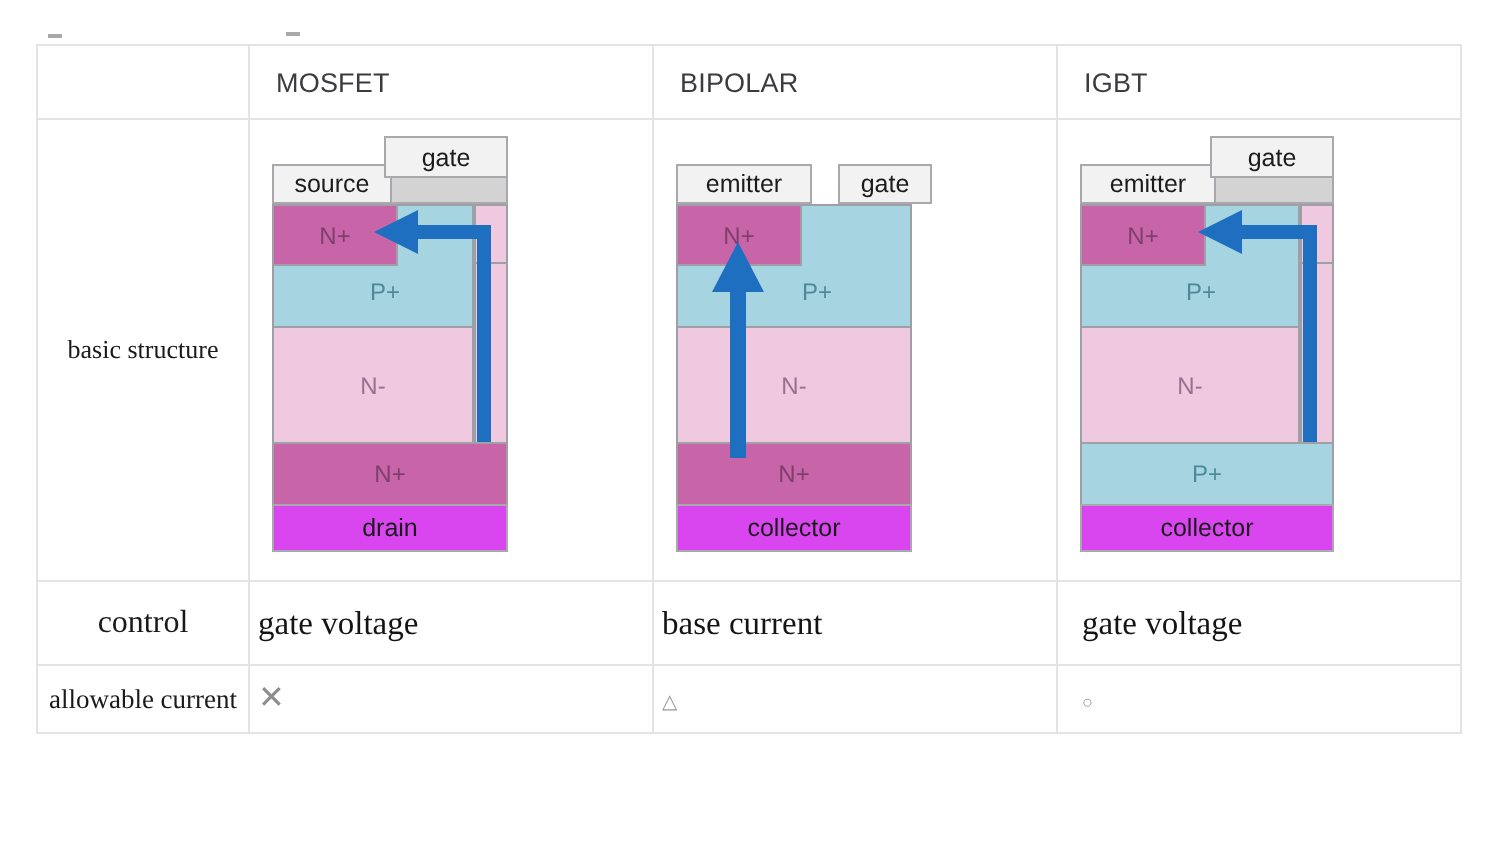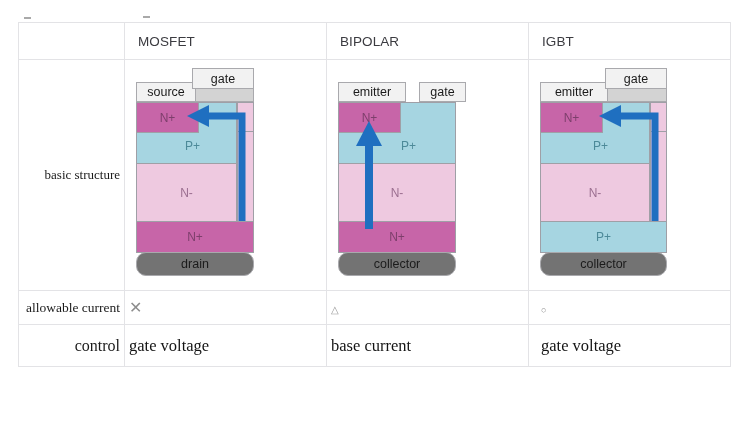--- a/index.html
+++ b/index.html
@@ -50,21 +50,21 @@
   .hdr-label {
     font-size: 13.5px;
     color: #3b3b40;
     padding-left: 9px;
     letter-spacing: .1px;
     font-family: "Liberation Sans", sans-serif;
   }
 
   
   .attr-cell {
-    text-align: right;
+    text-align: center;
     font-family: "Liberation Serif", serif;
     color: #1a1a1a;
     margin-left: 28px;
   }
   .attr-basic   { font-size: 13px; }
   .attr-control { font-size: 16px; }
   .attr-small   { font-size: 13.5px; }
   .attr-med     { font-size: 15.5px; }
 
   
@@ -127,21 +127,21 @@
     box-sizing: border-box;
     background: #f2f2f2;
     border: 1px solid #a9a9ad;
     display: flex;
     align-items: center;
     justify-content: center;
     font-family: "Liberation Sans", sans-serif;
     font-size: 12.5px;
     color: #1b1b1b;
   }
-  .terminal.white { background: #737373; border-radius: 10px; }
+  .terminal.white { background: #d946ef; }
 
   .oxide {
     position: absolute;
     box-sizing: border-box;
     background: #d3d3d3;
     border: 1px solid #a9a9ad;
   }
 
   
   .arrow-svg {
@@ -304,34 +304,34 @@
 
         <svg class="arrow-svg" style="left:0; top:0; width:202px; height:222px; z-index:7;">
           <path d="M 122 157 L 122 52 L 88 52" fill="none" stroke="#1f6fc0" stroke-width="7"></path>
           <path d="M 66 52 L 88 41 L 88 63 Z" fill="#1f6fc0"></path>
         </svg>
       </div>
     </td>
   </tr>
 
   <tr>
-    <td class="attr-cell attr-small">allowable current</td>
-    <td class="mark-cell">
-      <span class="mark mark-x">✕</span>
-    </td>
-    <td class="mark-cell">
-      <span class="mark mark-tri">△</span>
-    </td>
-    <td class="mark-cell pad-more">
-      <span class="mark mark-o">○</span>
-    </td>
-  </tr>
-
-  <tr>
     <td class="attr-cell attr-control">control</td>
     <td class="val-cell">gate voltage</td>
     <td class="val-cell">base current</td>
     <td class="val-cell pad-more">gate voltage</td>
   </tr>
 
+  <tr>
+    <td class="attr-cell attr-small">allowable current</td>
+    <td class="mark-cell">
+      <span class="mark mark-x">✕</span>
+    </td>
+    <td class="mark-cell">
+      <span class="mark mark-tri">△</span>
+    </td>
+    <td class="mark-cell pad-more">
+      <span class="mark mark-o">○</span>
+    </td>
+  </tr>
+
 
 </tbody>
   </table>
 
 </body></html>

